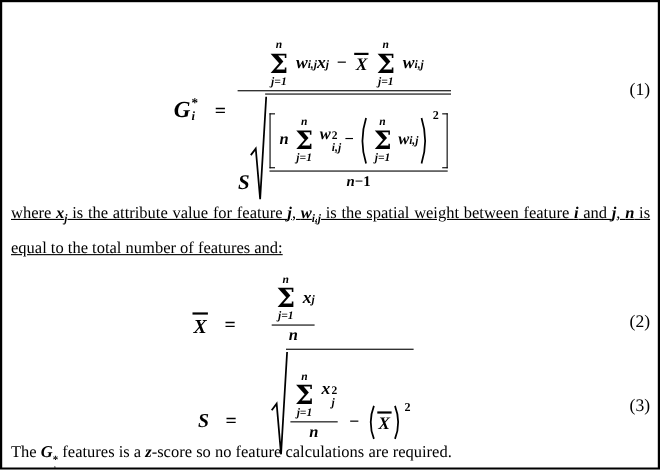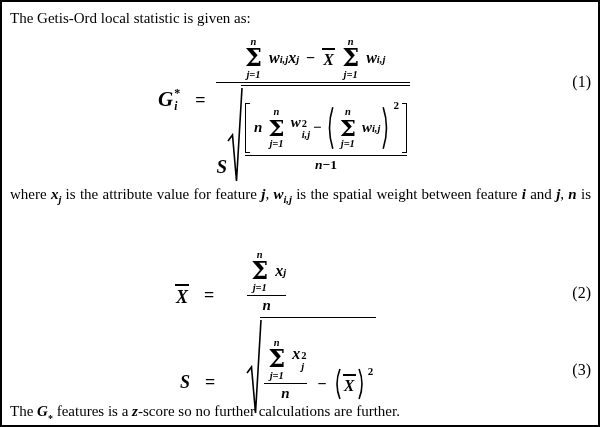--- a/index.html
+++ b/index.html
@@ -4,21 +4,21 @@
 <style>
   * { margin:0; padding:0; box-sizing:border-box; }
   html,body { background:#fff; }
   .page {
     position:relative; width:600px; height:427px;
     background:#fff; border:2px solid #000; overflow:hidden;
     font-family:"Liberation Serif", serif; color:#000; line-height:1.2;
   }
   .textline { font-size:15px; position:absolute; }
   .intro { top:7px; left:8px; }
-  .para { position:absolute; top:179px; left:8px; right:7px; font-size:15px; line-height:27px; }
+  .para { position:absolute; top:179px; left:8px; right:7px; font-size:15px; line-height:27px;text-decoration:underline; }
   .para .jline { text-align:justify; text-align-last:justify; }
   .para .lline { text-align:left; }
   .outro { top:400px; left:8px; }
 
   
   .mv { font-style:italic; font-weight:bold; font-family:"Liberation Serif", serif; }
   .mr { font-style:normal; font-weight:bold; }
   .t21{font-size:21px;} .t19{font-size:19px;} .t18{font-size:18px;}
   .t16{font-size:16px;} .t15{font-size:15px;} .t14{font-size:13.5px;}
   .msub { font-size:10.5px; font-style:italic; font-weight:bold; vertical-align:-5px; letter-spacing:0; }
@@ -80,21 +80,20 @@
 
   .gstack { display:inline-flex; flex-direction:column; align-items:flex-start; line-height:1; vertical-align:-6px; height:19px; justify-content:space-between; }
   .gstack .gsup { font-size:10px; font-weight:bold; }
   .gstack .gsub { font-size:10px; font-weight:bold; font-style:italic; }
 </style>
 </head>
 <body>
 
 <div class="page">
 
-  <div class="textline intro">The Getis-Ord local statistic is given as:</div>
 
   <div class="eq eq1">
     <span class="lhs up11">
       <span class="mv t21">G</span>
       <span class="scripts">
         <span class="ssup">*</span>
         <span class="ssub">i</span>
       </span>
     </span>
     <span class="rel up11">=</span>
@@ -184,20 +183,21 @@
             </span>
           </span>
         </span>
       </span>
     </span>
   </div>
   <div class="eqlabel l1">(1)</div>
 
   <div class="para">
     <div class="jline"><span>where </span><span class="mv">x</span><span class="psub">j</span><span> is the attribute value for feature </span><span class="mv">j</span><span>, </span><span class="mv">w</span><span class="psub">i,j</span><span> is the spatial weight between feature </span><span class="mv">i</span><span> and </span><span class="mv">j</span><span>, </span><span class="mv">n</span><span> is</span></div>
+    <div class="lline">equal to the total number of features and:</div>
   </div>
 
   <div class="eq eq2">
     <span class="lhs dn14">
       <span class="xbar">
         <span class="ob ob14"></span>
         <span class="mv t18">X</span>
       </span>
     </span>
     <span class="rel dn14">=</span>
@@ -272,15 +272,15 @@
           <span class="msup" style="margin-top:-2px;">2</span>
         </span>
       </span>
     </span>
   </div>
   <div class="eqlabel l3">(3)</div>
 
   <div class="textline outro"><span>The </span><span class="mv">G</span><span class="gstack">
         <span class="gsup">*</span>
         <span class="gsub">i</span>
-      </span><span> features is a </span><span class="mv">z</span><span>-score so no further calculations are further.</span></div>
+      </span><span> features is a </span><span class="mv">z</span><span>-score so no feature calculations are required.</span></div>
 
 </div>
 
 </body></html>

